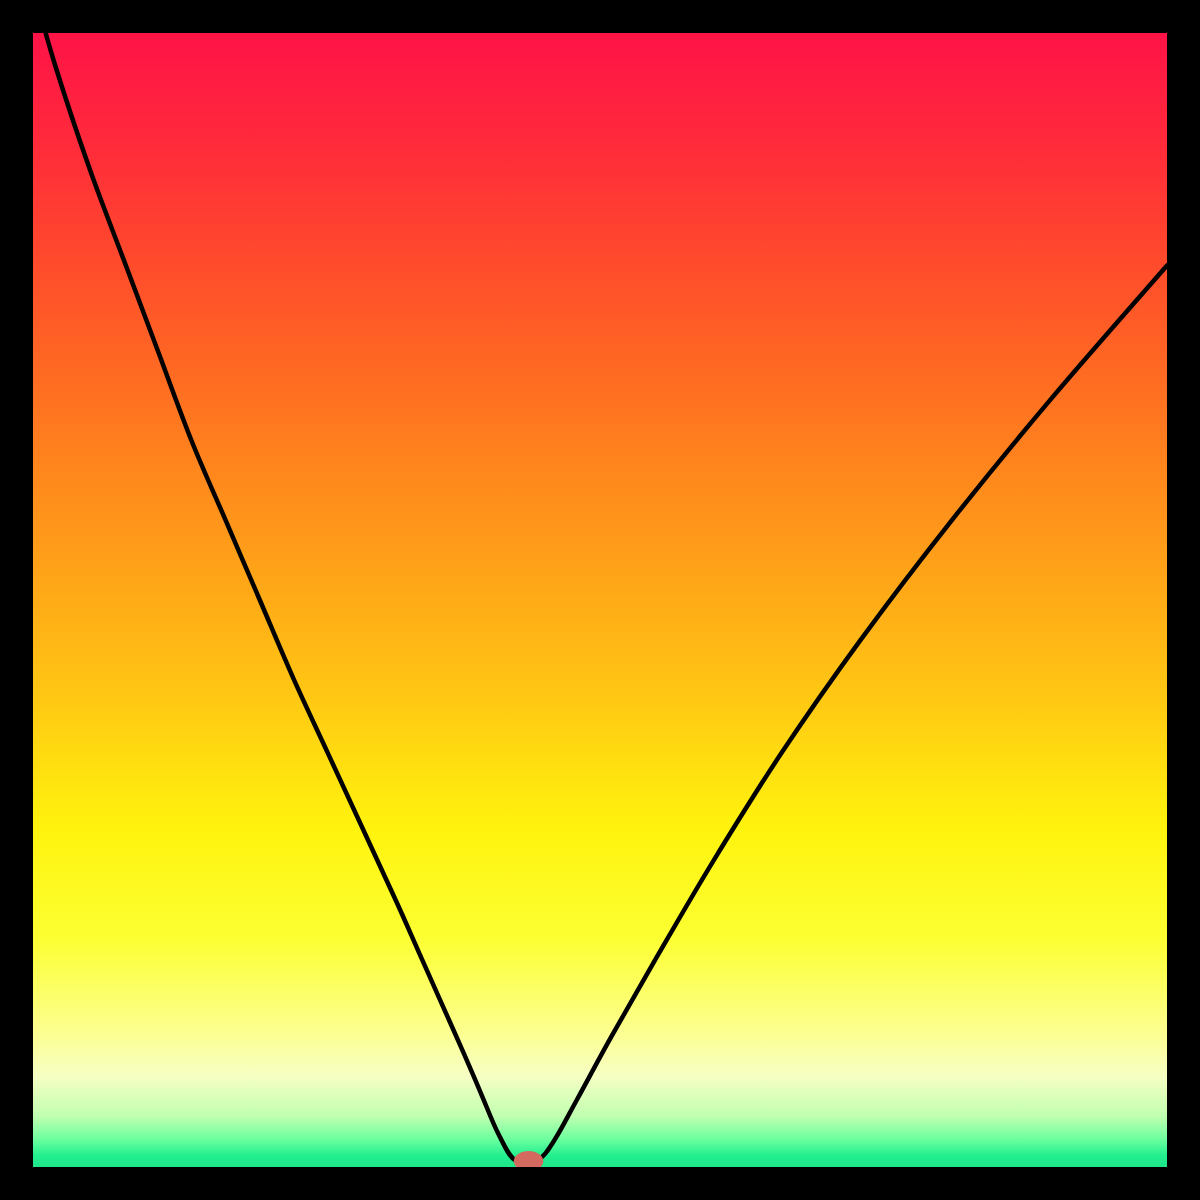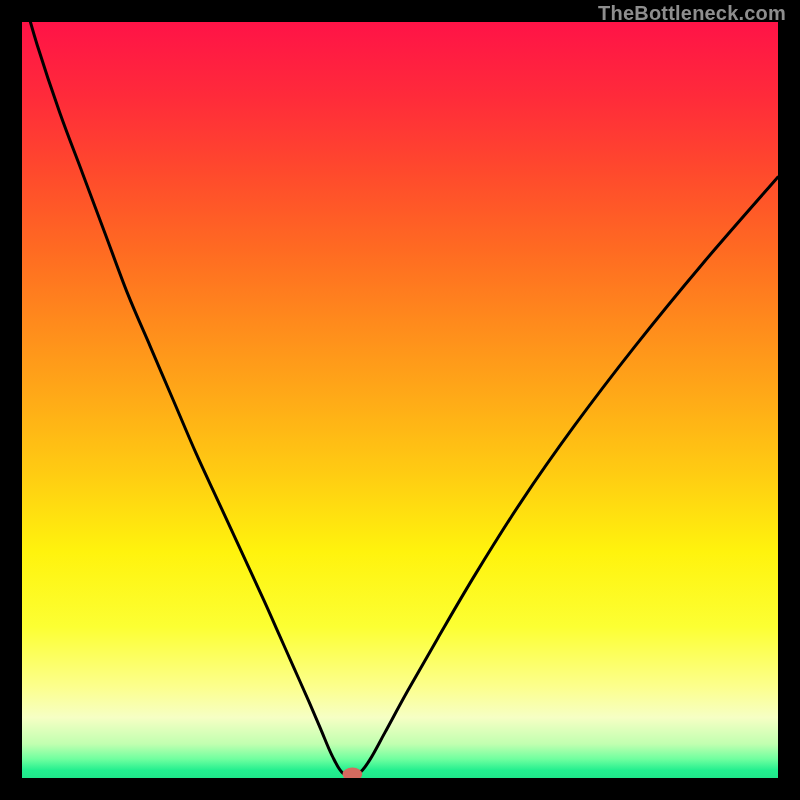--- a/index.html
+++ b/index.html
@@ -34,21 +34,20 @@
   }
   svg {
     display: block;
     width: 756px;
     height: 756px;
   }
 </style>
 </head>
 <body>
 <div class="container">
-  <div class="watermark">TheBottleneck.com</div>
   <div class="plot-wrap">
     <svg id="chart-svg" viewBox="0 0 756 756" preserveAspectRatio="none">
         <defs>
           <linearGradient id="bg-grad" x1="0" y1="0" x2="0" y2="1">
             <stop offset="0%" stop-color="#ff1347"></stop>
             <stop offset="10%" stop-color="#ff2b3a"></stop>
             <stop offset="20%" stop-color="#ff4a2c"></stop>
             <stop offset="30%" stop-color="#ff6a22"></stop>
             <stop offset="40%" stop-color="#ff8b1c"></stop>
             <stop offset="50%" stop-color="#ffab17"></stop>

